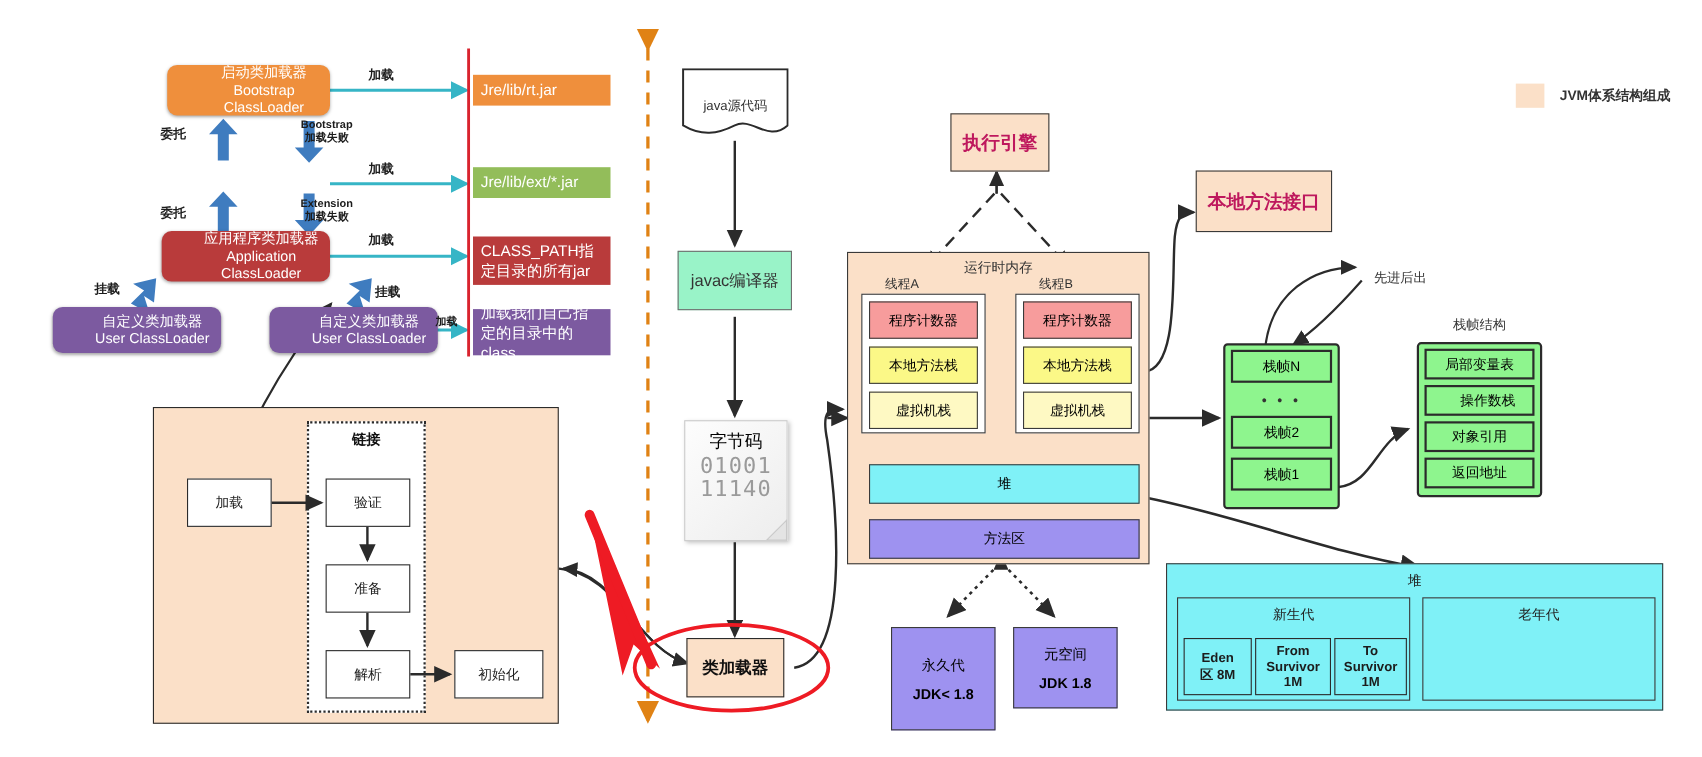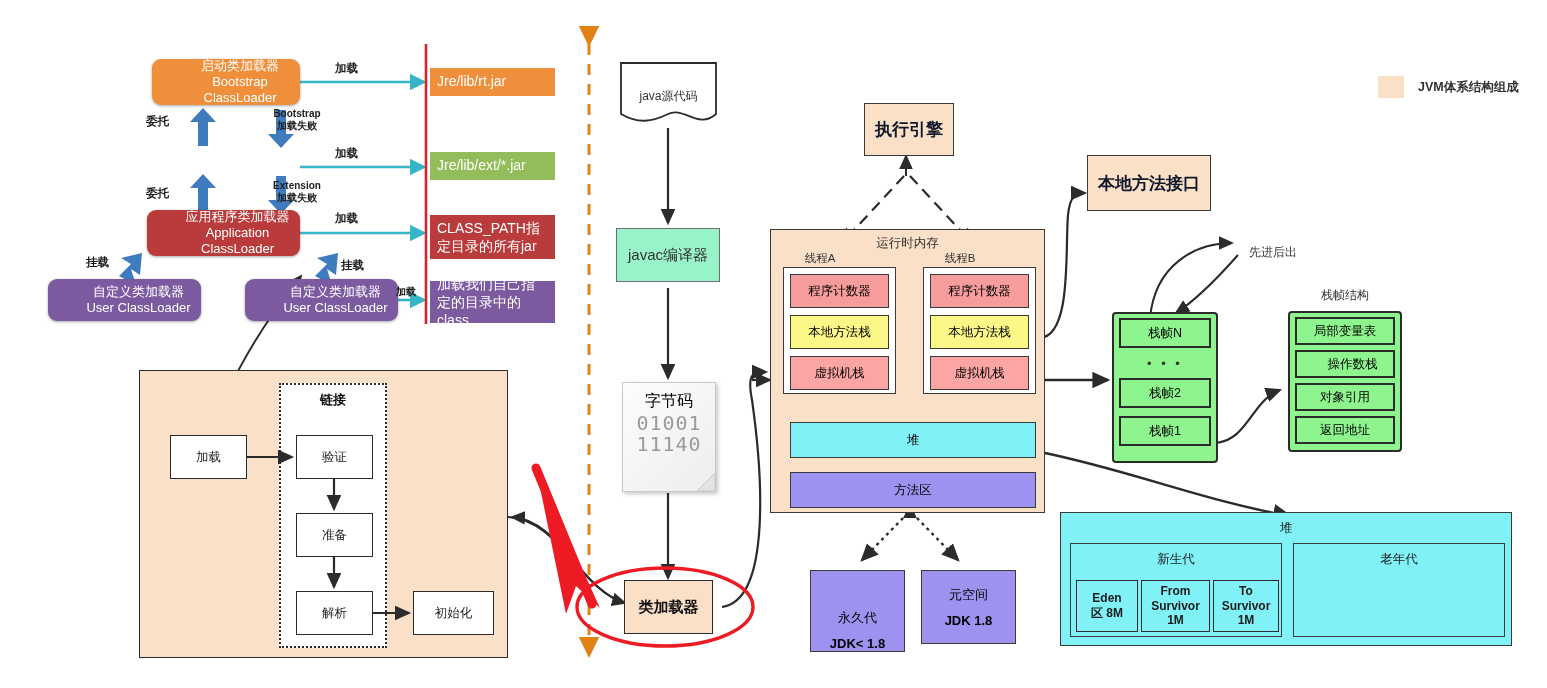--- a/index.html
+++ b/index.html
@@ -29,26 +29,26 @@
   .lbl{font-size:11.5px;color:#1c1c1c;font-weight:700;white-space:nowrap;}
   .lbl-sm{font-size:10px;color:#1c1c1c;font-weight:700;white-space:nowrap;line-height:1.15;text-align:center;}
 
   
   .ob{border:1.6px solid #2b2b2b;background:#fff;font-size:12.5px;color:#1c1c1c;}
   .peach{background:#fbe0c8;}
   .peach-hdr{background:#fbe0c8;border:1.8px solid #3a3a3a;}
   .mint{background:#99f3c8;border:1.6px solid #6f6f6f;}
   .red-b{background:#f79c9c;border:1.6px solid #3a3a3a;}
   .yellow-b{background:#fbf887;border:1.6px solid #3a3a3a;}
-  .green-b{background:#fca5a5;border:1.6px solid #3a3a3a;}
+  .green-b{background:#fef9c3;border:1.6px solid #3a3a3a;}
   .cyan-b{background:#7ff1f7;border:1.6px solid #3a3a3a;}
   .violet-b{background:#9e92f0;border:1.6px solid #3a3a3a;}
   .grn-pan{background:#8ef58e;border:2px solid #2b2b2b;border-radius:4px;}
   .grn-in{background:#8ef58e;border:2px solid #2b2b2b;font-size:12.5px;}
-  .ttl{font-size:17px;font-weight:700;color:#0f172a;}
+  .ttl{font-size:17px;font-weight:700;color:#be185d;}
 
   svg.ov{position:absolute;left:0;top:0;width:1547px;height:688px;overflow:visible;pointer-events:none;}
 
   .bytecode{background:linear-gradient(135deg,#fdfdfd 0%,#ededed 100%);
             border:1px solid #c9c9c9;box-shadow:2px 2px 4px rgba(0,0,0,.22);}
   .bc-bits{font-family:"DejaVu Sans Mono","Liberation Mono",monospace;
            font-size:20px;color:#9a9a9a;letter-spacing:1px;line-height:1.05;}
   .legend-sw{width:26px;height:22px;background:#fbe0c8;}
 </style>
 </head>
@@ -251,21 +251,21 @@
   <div class="abs green-b ctr" style="left:790px;top:356px;width:99px;height:34px;font-size:12.5px;">虚拟机栈</div>
 
   <div class="abs" style="left:923px;top:267px;width:113px;height:127px;background:#fff;border:1.8px solid #3a3a3a;"></div>
   <div class="abs red-b ctr" style="left:930px;top:274px;width:99px;height:34px;font-size:12.5px;">程序计数器</div>
   <div class="abs yellow-b ctr" style="left:930px;top:315px;width:99px;height:34px;font-size:12.5px;">本地方法栈</div>
   <div class="abs green-b ctr" style="left:930px;top:356px;width:99px;height:34px;font-size:12.5px;">虚拟机栈</div>
 
   <div class="abs cyan-b ctr" style="left:790px;top:422px;width:246px;height:36px;font-size:12.5px;">堆</div>
   <div class="abs violet-b ctr" style="left:790px;top:472px;width:246px;height:36px;font-size:12.5px;">方法区</div>
 
-  <div class="abs violet-b ctr col" style="left:810px;top:570px;width:95px;height:82px;justify-content:flex-end;">
+  <div class="abs violet-b ctr col" style="left:810px;top:570px;width:95px;height:94px;">
     <div style="font-size:13px;">永久代</div>
     <div style="font-size:13px;font-weight:700;margin-top:9px;">JDK&lt; 1.8</div>
   </div>
   <div class="abs violet-b ctr col" style="left:921px;top:570px;width:95px;height:74px;">
     <div style="font-size:13px;">元空间</div>
     <div style="font-size:13px;font-weight:700;margin-top:9px;">JDK 1.8</div>
   </div>
 
   <div class="abs ctr" style="left:1228px;top:243px;width:90px;height:18px;font-size:12px;color:#333;">先进后出</div>
 

